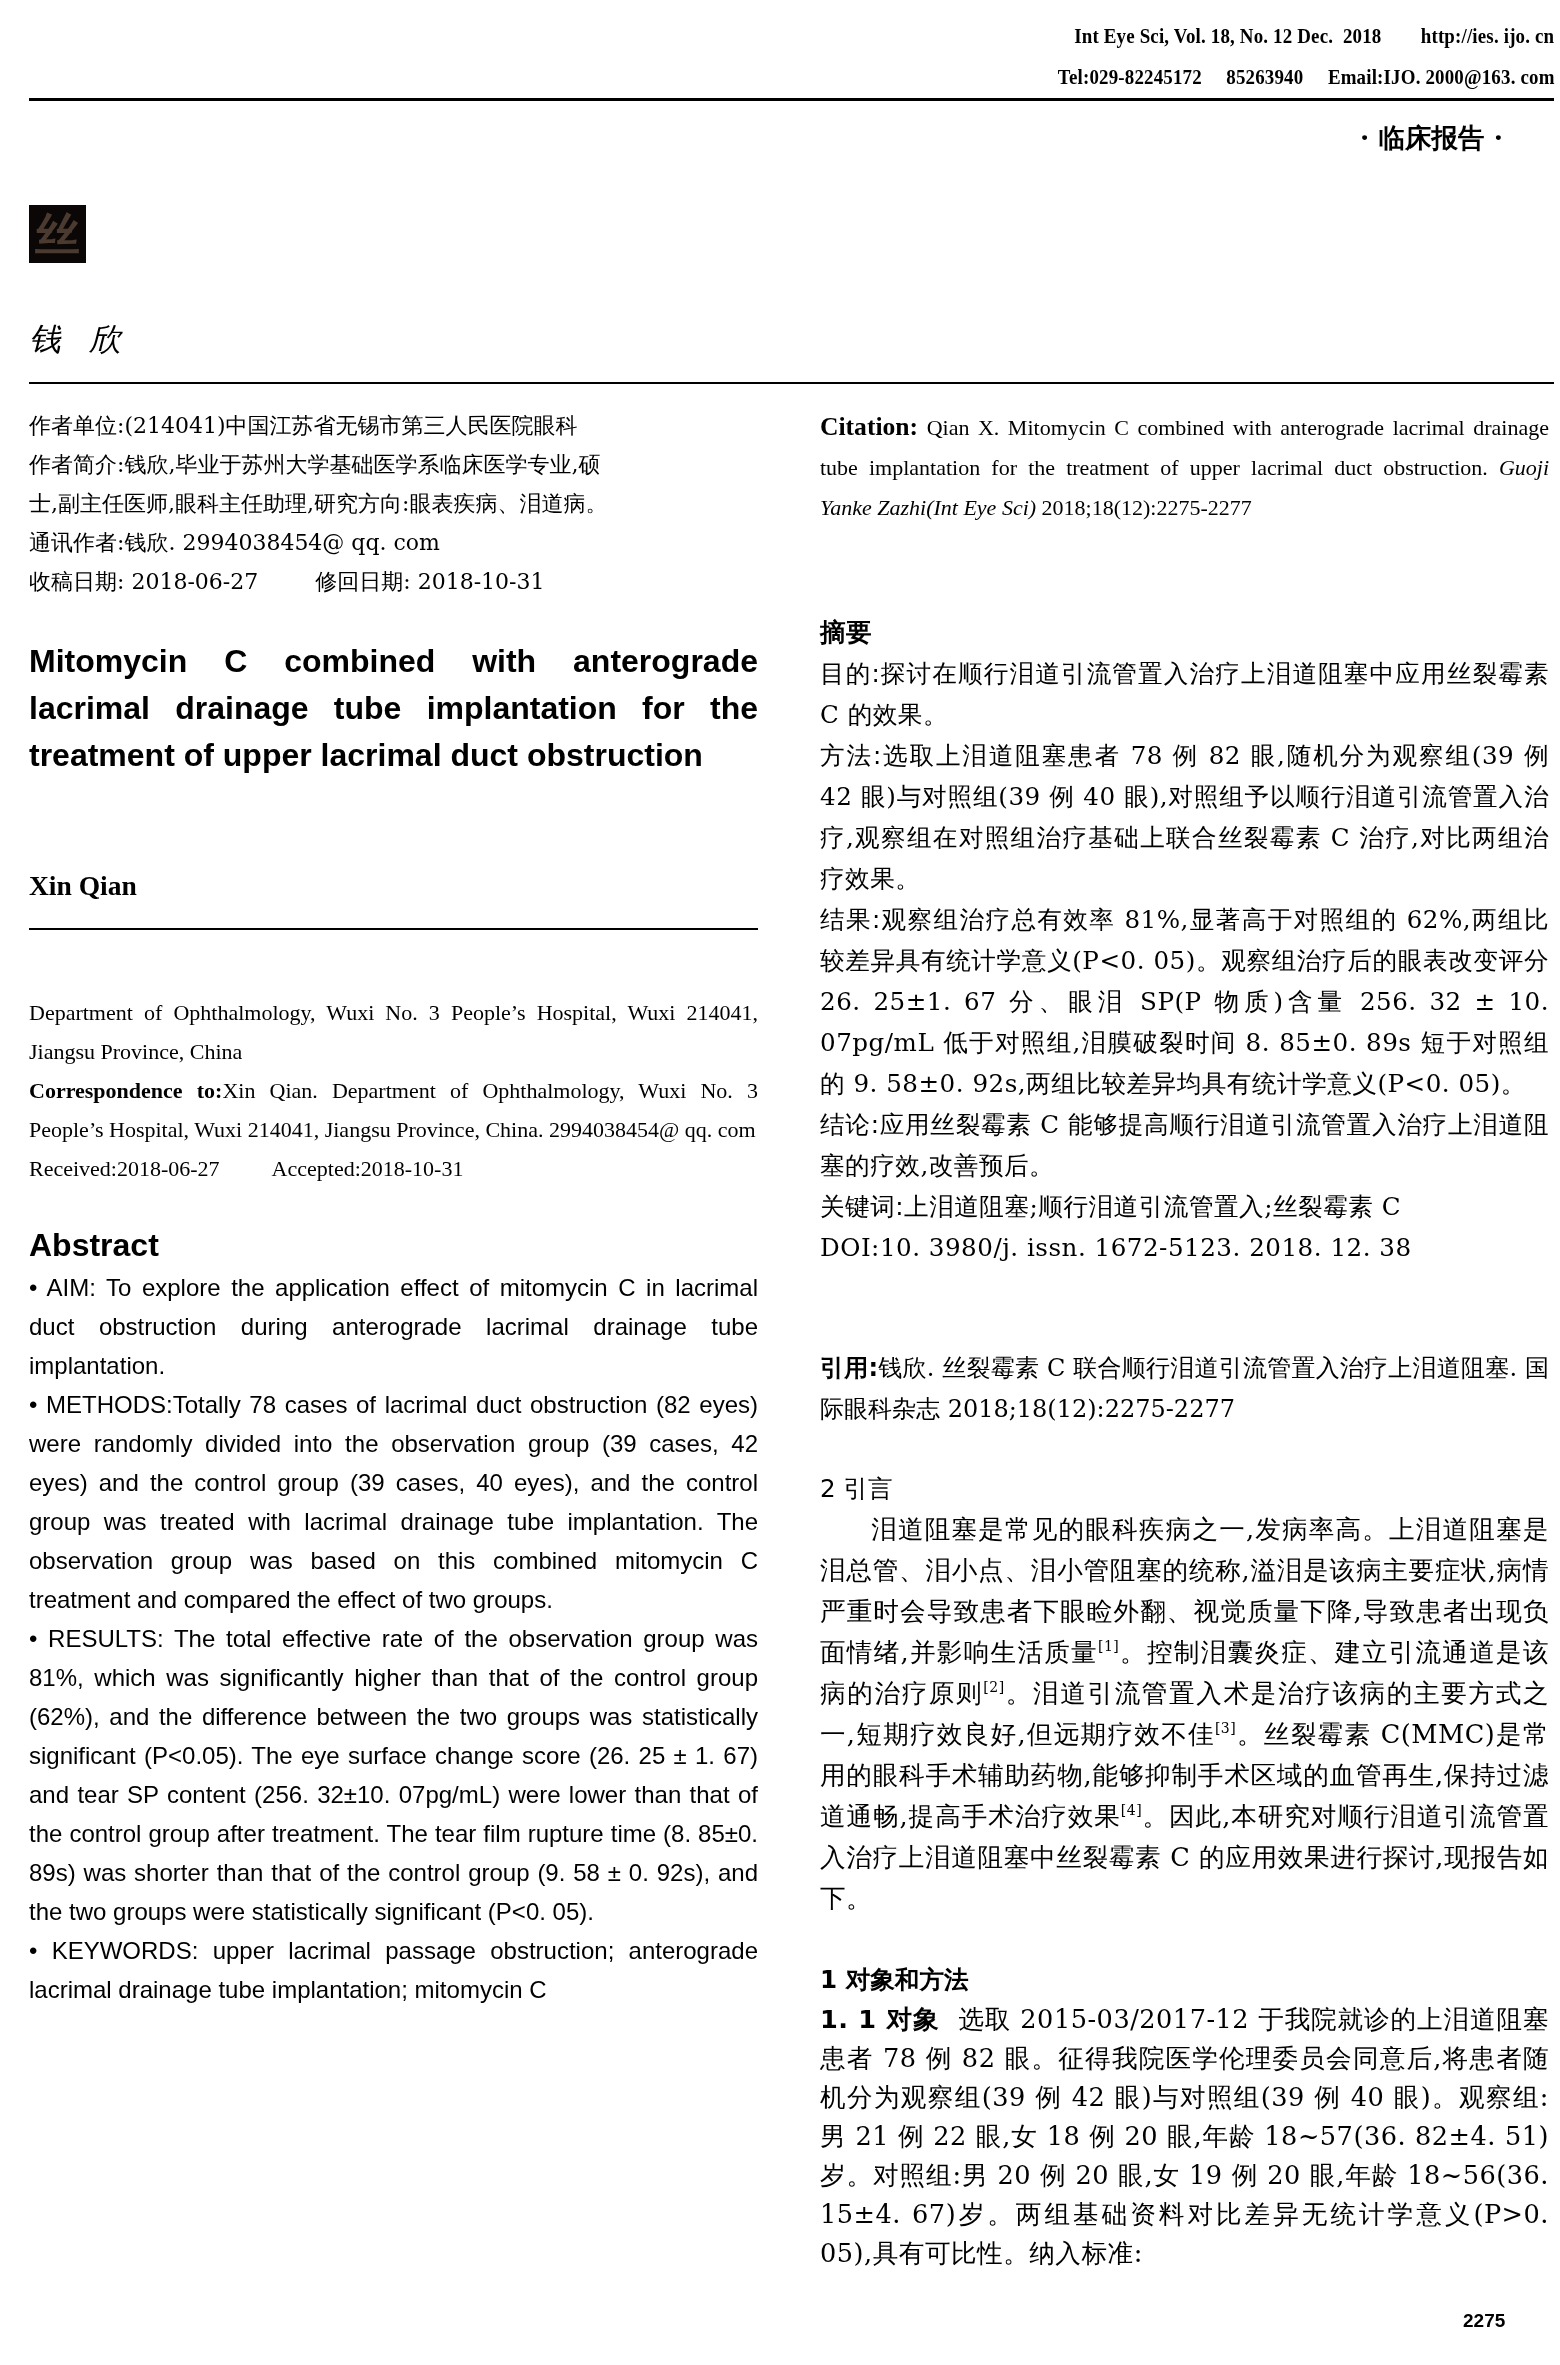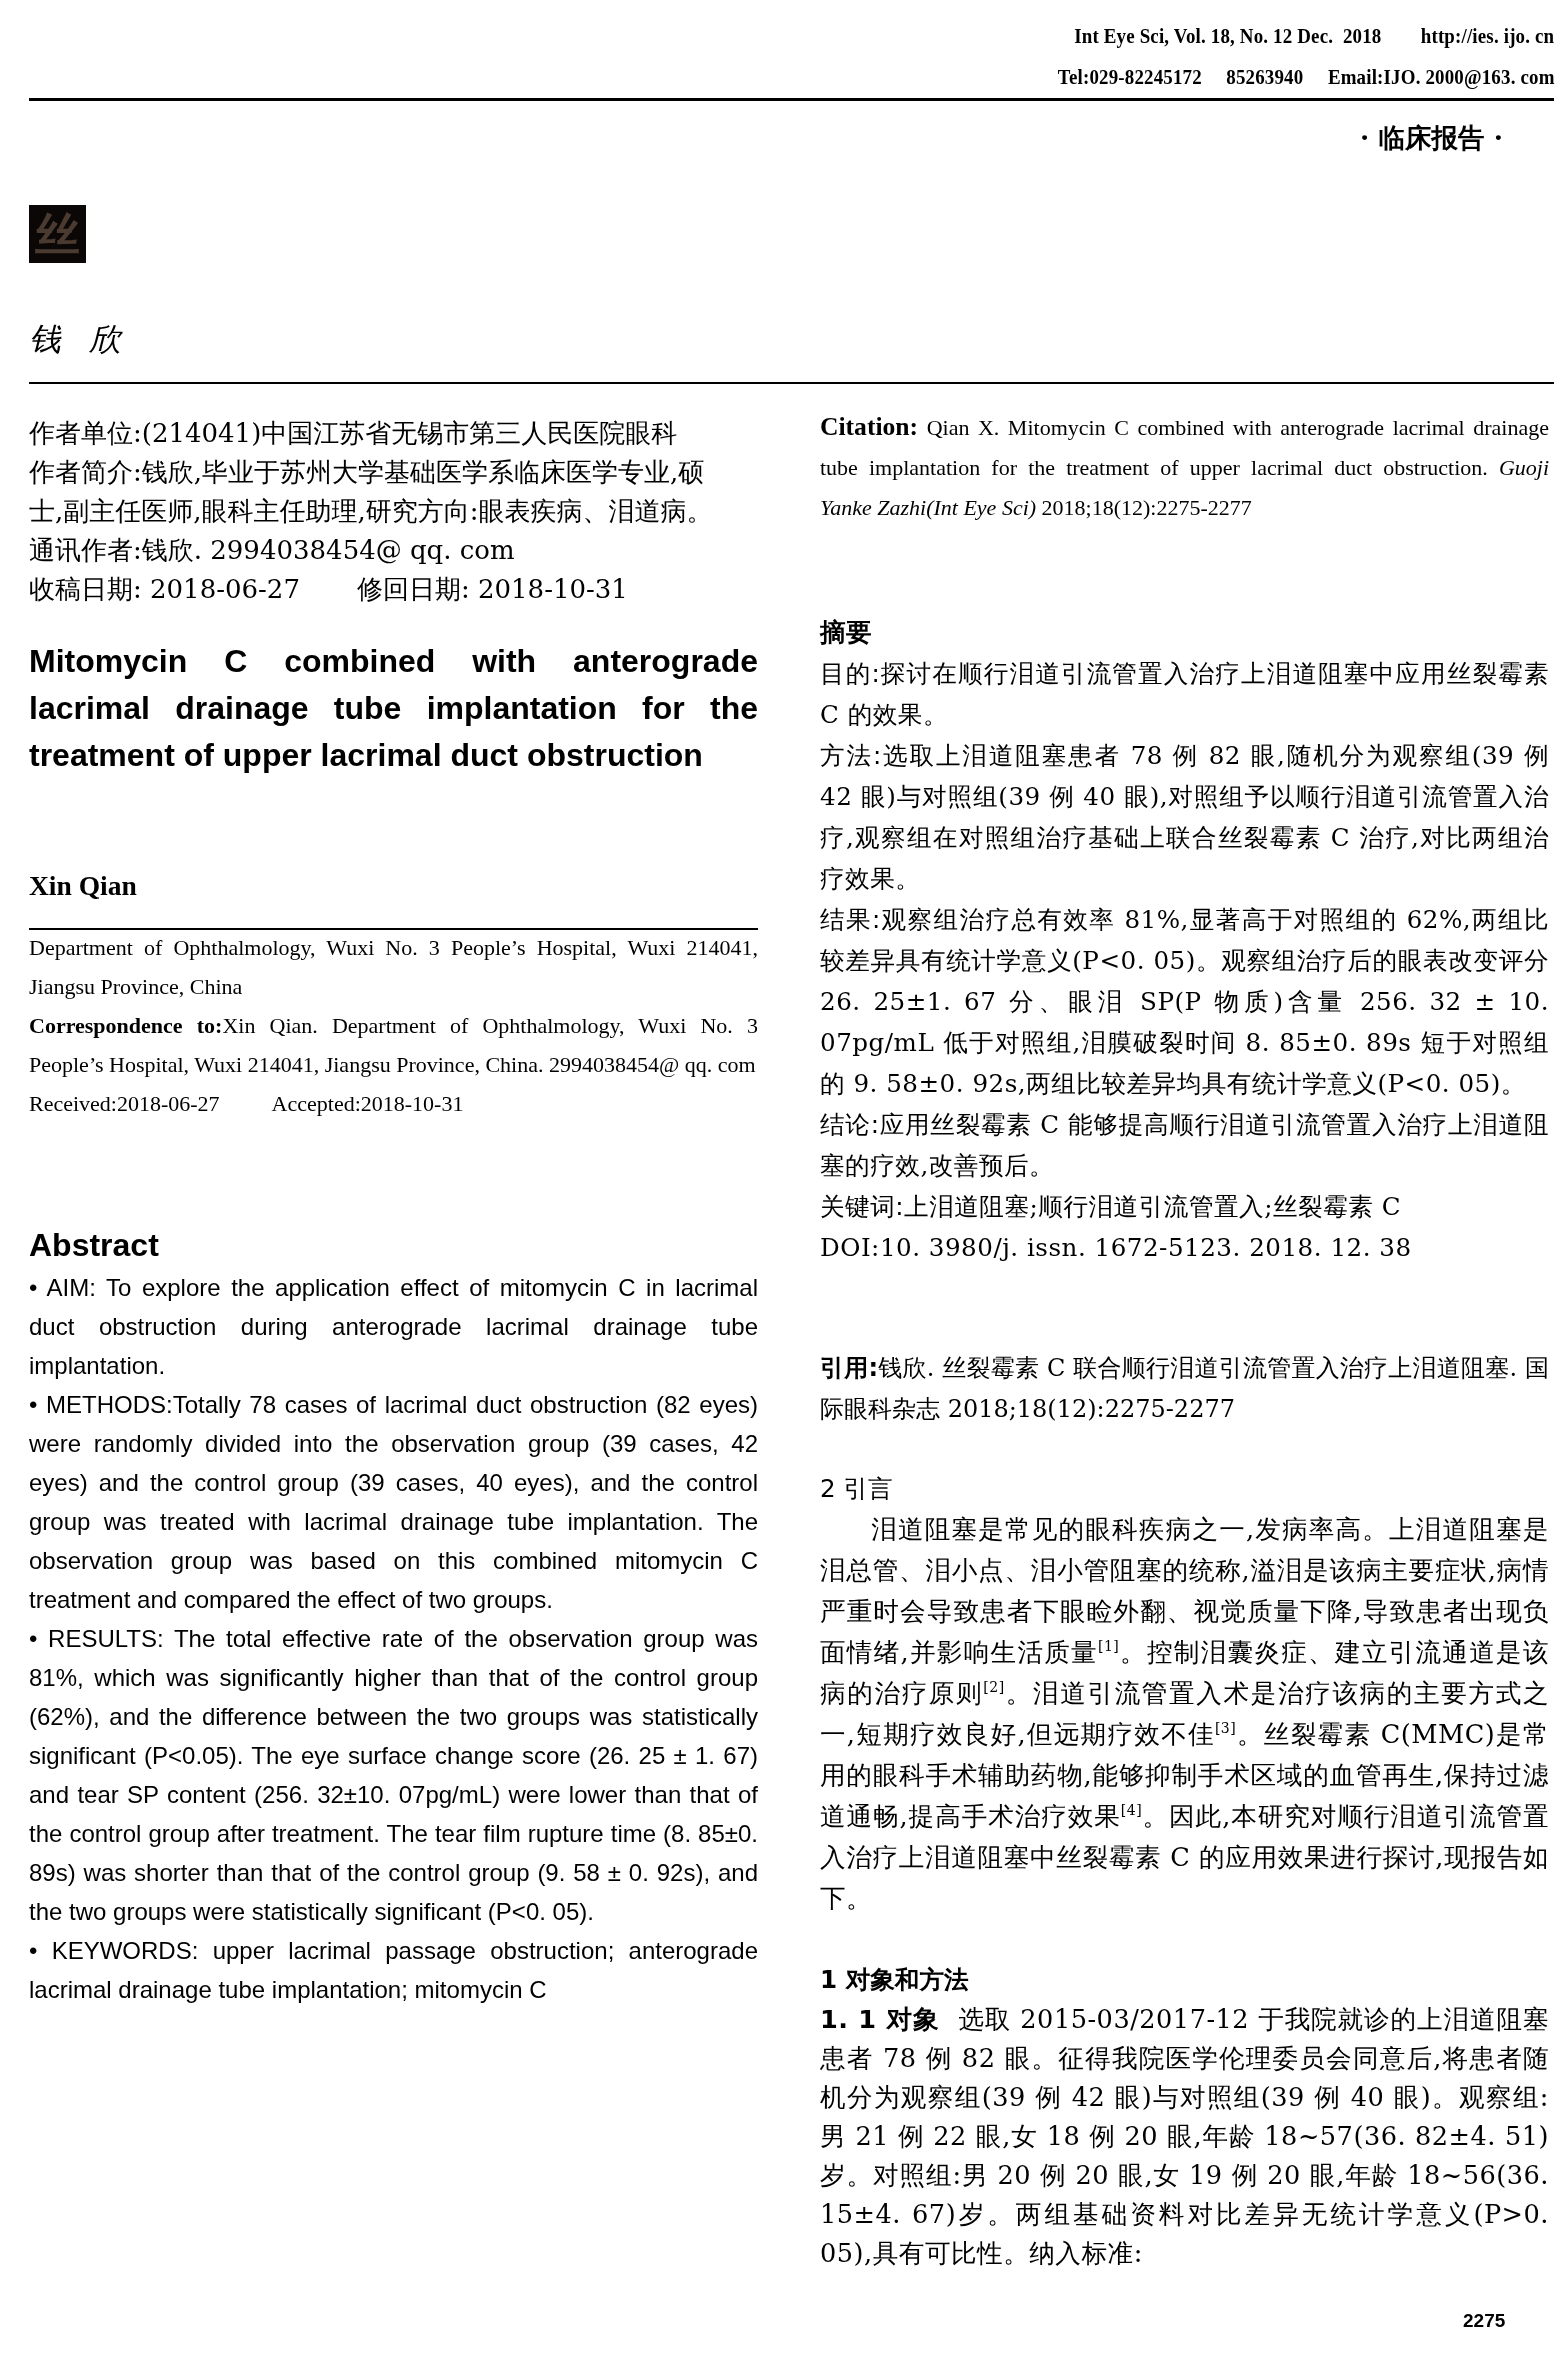--- a/index.html
+++ b/index.html
@@ -17,28 +17,28 @@
   .title-wrap { left: 29px; top: 205px; display: flex; align-items: center; }
   .drop-box { width: 57px; height: 58px; background: #0a0706; color: #4a3a30; font-family: "DejaVu Sans", sans-serif; font-weight: bold; font-size: 45px; display: flex; align-items: center; justify-content: center; line-height: 1; margin-right: 5.7px; }
   .title-text { font-family: "DejaVu Sans", sans-serif; font-weight: bold; font-size: 49px; letter-spacing: 2.8px; line-height: 1; }
   .author-cn { left: 29px; top: 318px; font-family: "DejaVu Serif", serif; font-size: 32px; letter-spacing: 28px; font-style: italic; }
   .mid-rule { left: 29px; right: 5.7px; top: 382px; height: 2.4px; background: #000; }
 
   
   .col-left { left: 29px; width: 729px; }
   .col-right { left: 820px; width: 729px; }
 
-  .cn-meta { top: 406px; font-family: "DejaVu Serif", serif; font-size: 26px; line-height: 39px; margin-top: 8px; }
+  .cn-meta { top: 406px; font-family: "DejaVu Serif", serif; font-size: 22px; line-height: 39px; }
   .cn-meta .row { white-space: nowrap; }
   .cn-meta .gap { display: inline-block; width: 57px; }
 
   .en-title { top: 638px; font-family: Liberation Sans, sans-serif; font-weight: bold; font-size: 32px; line-height: 47px; text-align: justify; text-align-last: left; }
   .en-author { top: 870px; font-family: "Liberation Serif", serif; font-weight: bold; font-size: 27.5px; }
   .en-rule { left: 29px; width: 729px; top: 928px; height: 2.4px; background: #000; }
-  .en-affil { top: 928px; font-family: "Liberation Serif", serif; font-size: 22px; line-height: 39px; text-align: justify; }
+  .en-affil { top: 993px; font-family: "Liberation Serif", serif; font-size: 22px; line-height: 39px; text-align: justify; }
   .en-affil b { font-weight: bold; }
   .en-affil .gap { display: inline-block; width: 52px; }
 
   .abs-head { top: 1227px; font-family: "Liberation Sans", sans-serif; font-weight: bold; font-size: 32px; }
   .abs-body { top: 1268px; font-family: "Liberation Sans", sans-serif; font-size: 24px; line-height: 39px; text-align: justify; }
   .abs-body p { margin: 0; }
 
   
   .citation { top: 407px; font-family: "Liberation Serif", serif; font-size: 22px; line-height: 40px; text-align: justify; }
   .citation b { font-family: "Liberation Serif", serif; font-size: 25.6px; }

